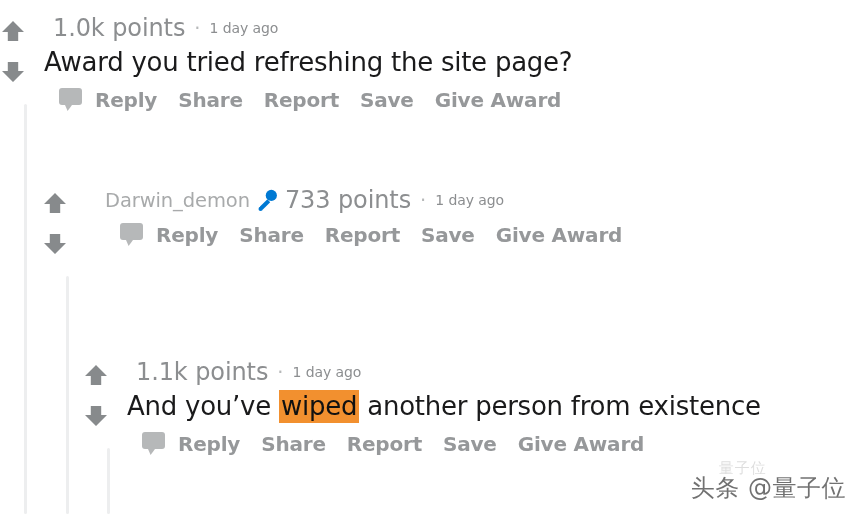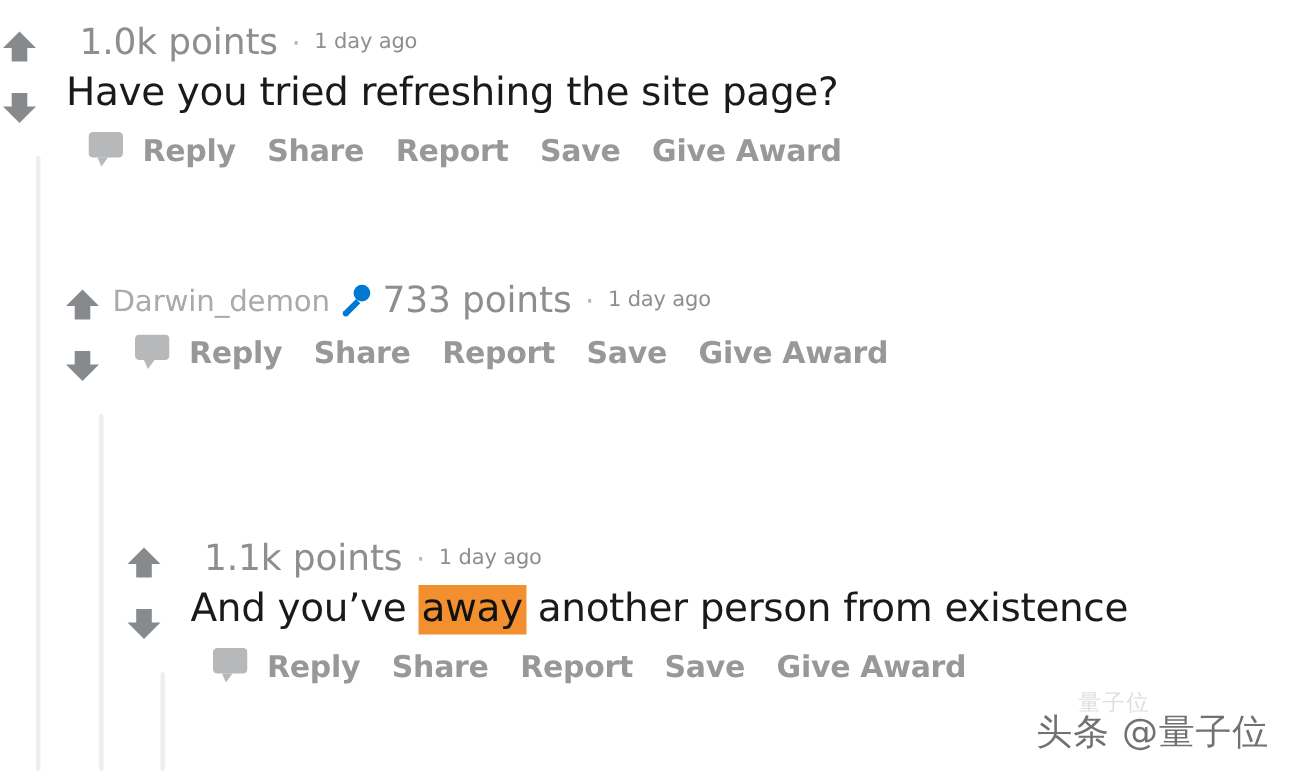--- a/index.html
+++ b/index.html
@@ -34,21 +34,21 @@
     right: 0;
   }
   #comment-0 { top: 14px; }
   #comment-1 { top: 186px; }
   #comment-2 { top: 358px; }
 
   .comment-inner {
     position: relative;
   }
   #comment-0 .comment-inner { padding-left: 0px; }
-  #comment-1 .comment-inner { padding-left: 31px; }
+  #comment-1 .comment-inner { padding-left: 61px; }
   #comment-2 .comment-inner { padding-left: 83px; }
 
   
   .vote-col {
     position: absolute;
     left: 0;
     top: 0;
     width: 44px;
   }
   #comment-1 .vote-col { left: 42px; }
@@ -182,21 +182,21 @@
             <path d="M13 24 L24 13 L18.2 13 L18.2 4 L7.8 4 L7.8 13 L2 13 Z" fill="#878a8c"></path>
           </svg>
       </span>
     </div>
     <div class="body-col">
       <div class="meta-row">
         <span class="meta-points">1.0k points</span>
         <span class="meta-sep">·</span>
         <span class="meta-time">1 day ago</span>
       </div>
-      <div class="comment-body"><span>Have you tried refreshing the site page?</span></div>
+      <div class="comment-body"><span>Award you tried refreshing the site page?</span></div>
       <div class="action-row">
         <span class="comment-bubble-icon">
           <svg width="23" height="24" viewBox="0 0 23 24">
               <rect x="0" y="0" width="23" height="17" rx="3" fill="#b6b8b9"></rect>
               <path d="M6 17 L13 17 L8.6 23 Z" fill="#b6b8b9"></path>
             </svg>
         </span>
         <span class="action-link">Reply</span>
         <span class="action-link">Share</span>
         <span class="action-link">Report</span>
@@ -265,21 +265,21 @@
             <path d="M13 24 L24 13 L18.2 13 L18.2 4 L7.8 4 L7.8 13 L2 13 Z" fill="#878a8c"></path>
           </svg>
       </span>
     </div>
     <div class="body-col">
       <div class="meta-row">
         <span class="meta-points">1.1k points</span>
         <span class="meta-sep">·</span>
         <span class="meta-time">1 day ago</span>
       </div>
-      <div class="comment-body"><span>And you’ve </span><span class="highlight">away</span><span> another person from existence</span></div>
+      <div class="comment-body"><span>And you’ve </span><span class="highlight">wiped</span><span> another person from existence</span></div>
       <div class="action-row">
         <span class="comment-bubble-icon">
           <svg width="23" height="24" viewBox="0 0 23 24">
               <rect x="0" y="0" width="23" height="17" rx="3" fill="#b6b8b9"></rect>
               <path d="M6 17 L13 17 L8.6 23 Z" fill="#b6b8b9"></path>
             </svg>
         </span>
         <span class="action-link">Reply</span>
         <span class="action-link">Share</span>
         <span class="action-link">Report</span>

